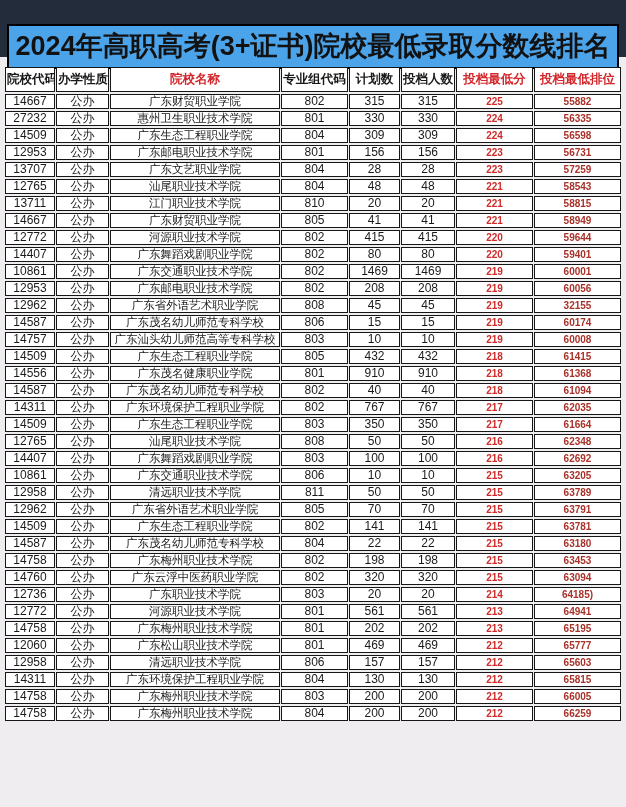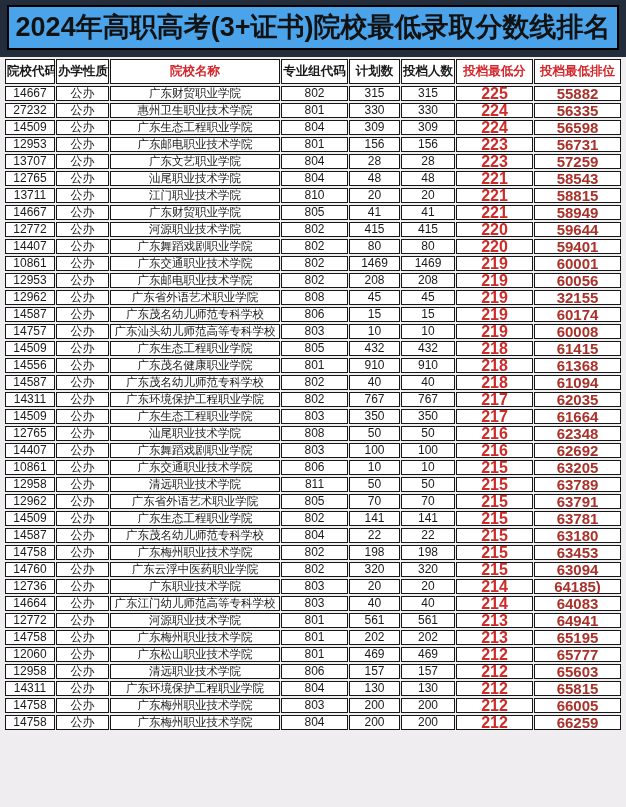--- a/index.html
+++ b/index.html
@@ -15,54 +15,54 @@
   *{box-sizing:border-box;}
   html,body{margin:0;padding:0;}
   body{
     width:626px;height:807px;overflow:hidden;
     background:var(--page-bg);
     font-family:"Liberation Sans","DejaVu Sans",sans-serif;
   }
   .top-band{
     width:626px;height:57px;
     background:var(--band-bg);
-    padding:5px 7px 4px 7px;
+    padding:24px 7px 4px 7px;
   }
   .title-box{
     width:100%;height:45px;
     background:var(--title-bg);
     border:2px solid #000;
     color:var(--title-fg);
     font-size:27px;font-weight:bold;
     text-align:center;line-height:41px;
     letter-spacing:0px;white-space:nowrap;overflow:hidden;
   }
   table{
-    width:618px;margin:0 4px;
+    width:618px;margin:8px 4px;
     border-collapse:separate;border-spacing:1px 2px;
     table-layout:fixed;
   }
   th,td{
     border:1.5px solid var(--cell-border);
     background:#fff;
     text-align:center;vertical-align:middle;
     overflow:hidden;white-space:nowrap;
     padding:0 1px;
     color:#1a1a1a;
   }
   th{
     height:25px;font-size:12.5px;font-weight:bold;
   }
   th.red-h{color:var(--header-red);}
   td{
     height:13px;font-size:12px;line-height:13px;
   }
   td.col2{font-size:11.5px;}
-  td.score{color:var(--score-red);font-weight:bold;font-size:16px;text-decoration:underline;}
-  td.rank{color:var(--rank-red);font-weight:bold;font-size:15px;}
+  td.score{color:var(--score-red);font-weight:bold;font-size:10px;}
+  td.rank{color:var(--rank-red);font-weight:bold;font-size:10px;}
 </style>
 </head>
 <body>
 
 <div class="top-band">
   <div class="title-box">2024年高职高考(3+证书)院校最低录取分数线排名</div>
 </div>
 
 <table>
   <colgroup>
@@ -382,30 +382,20 @@
         <td class="col0">12736</td>
         <td class="col1">公办</td>
         <td class="col2">广东职业技术学院</td>
         <td class="col3">803</td>
         <td class="col4">20</td>
         <td class="col5">20</td>
         <td class="col6 score">214</td>
         <td class="col7 rank">64185)</td>
       </tr>
       <tr>
-        <td class="col0">14664</td>
-        <td class="col1">公办</td>
-        <td class="col2">广东江门幼儿师范高等专科学校</td>
-        <td class="col3">803</td>
-        <td class="col4">40</td>
-        <td class="col5">40</td>
-        <td class="col6 score">214</td>
-        <td class="col7 rank">64083</td>
-      </tr>
-      <tr>
         <td class="col0">12772</td>
         <td class="col1">公办</td>
         <td class="col2">河源职业技术学院</td>
         <td class="col3">801</td>
         <td class="col4">561</td>
         <td class="col5">561</td>
         <td class="col6 score">213</td>
         <td class="col7 rank">64941</td>
       </tr>
       <tr>

